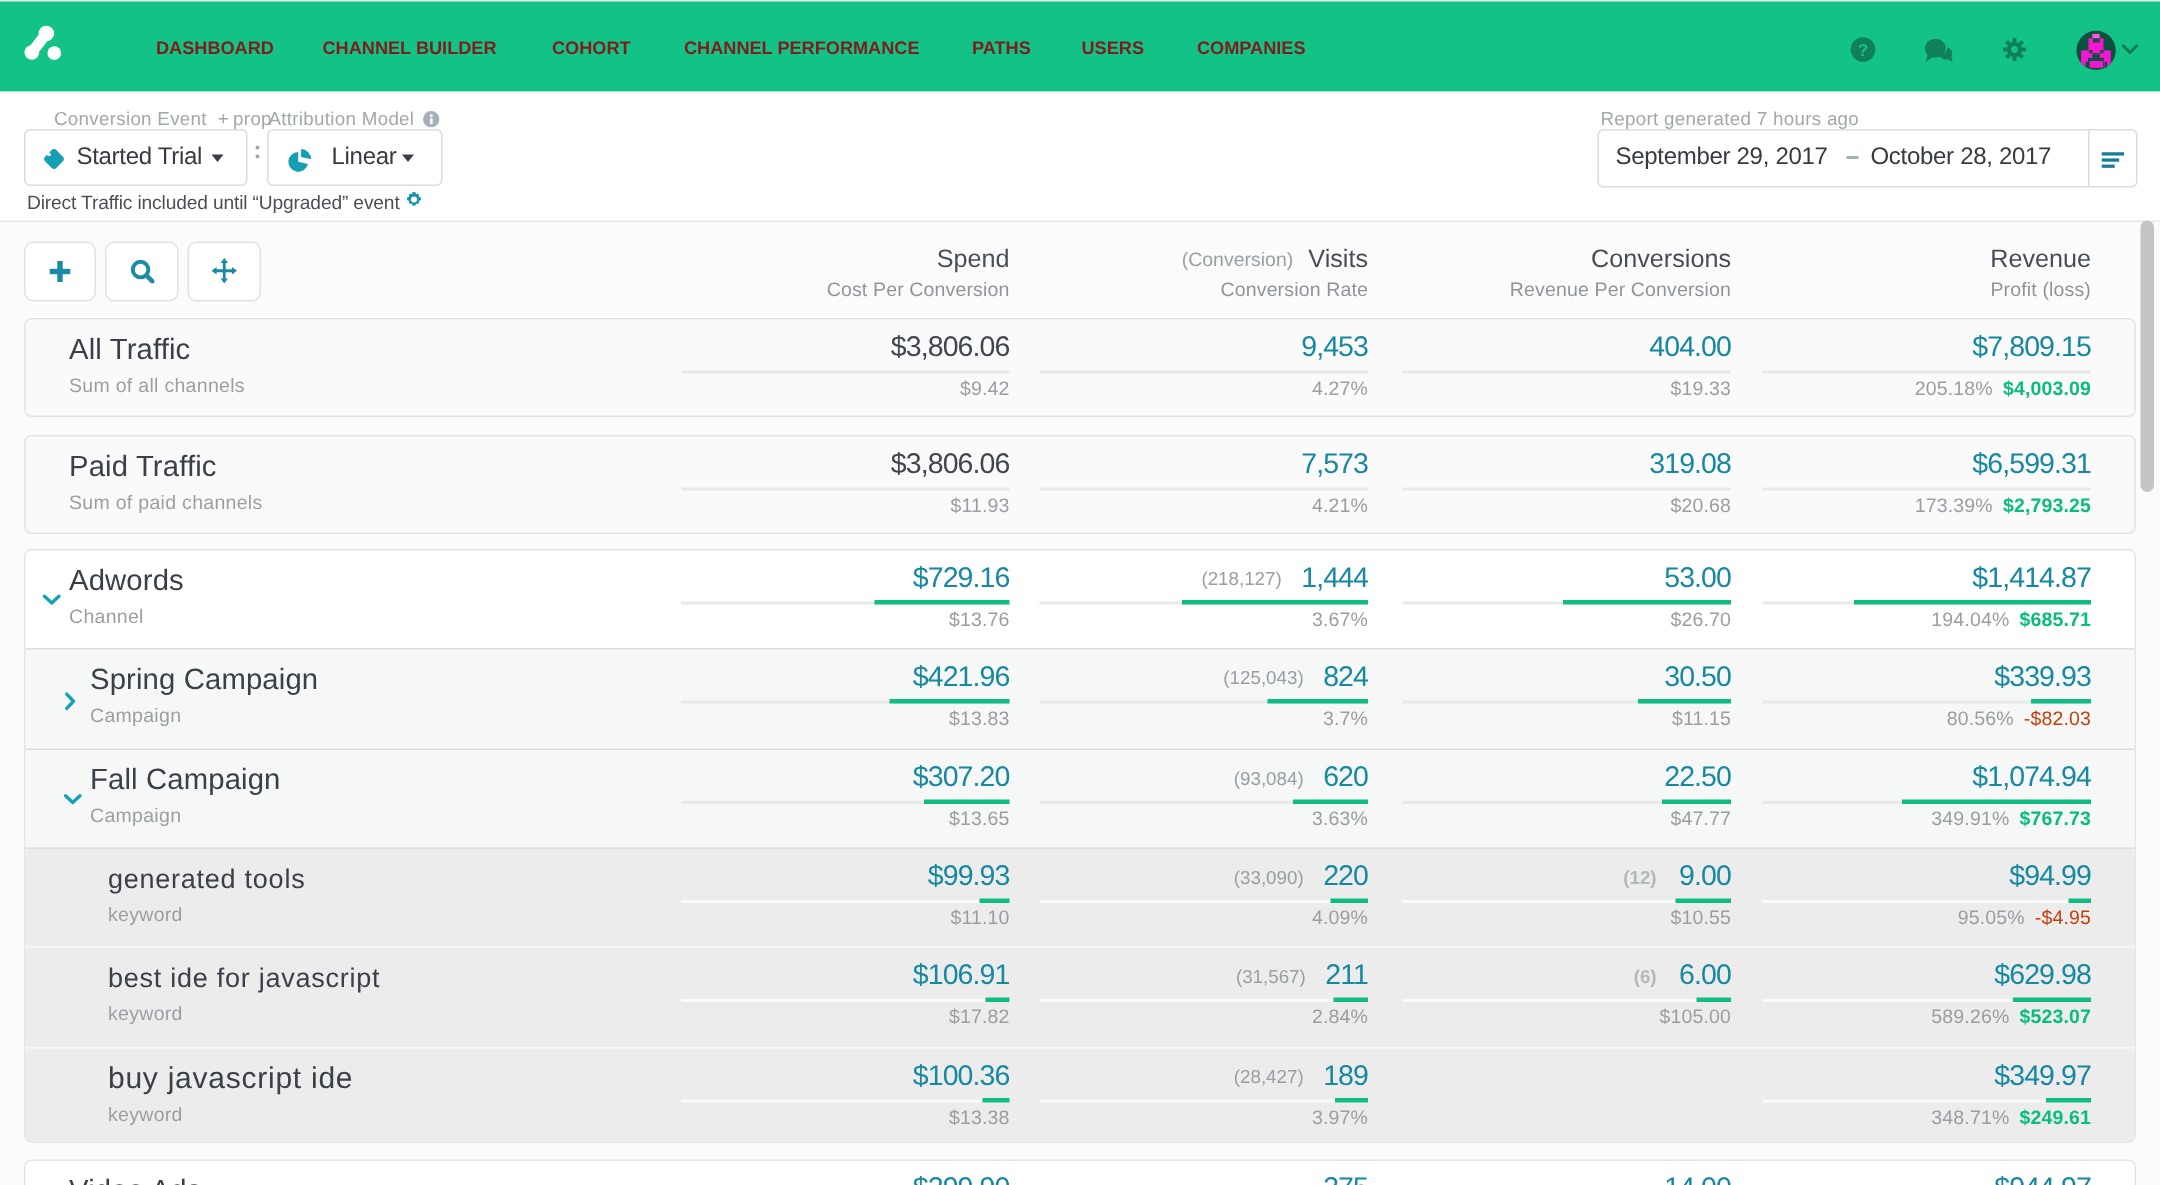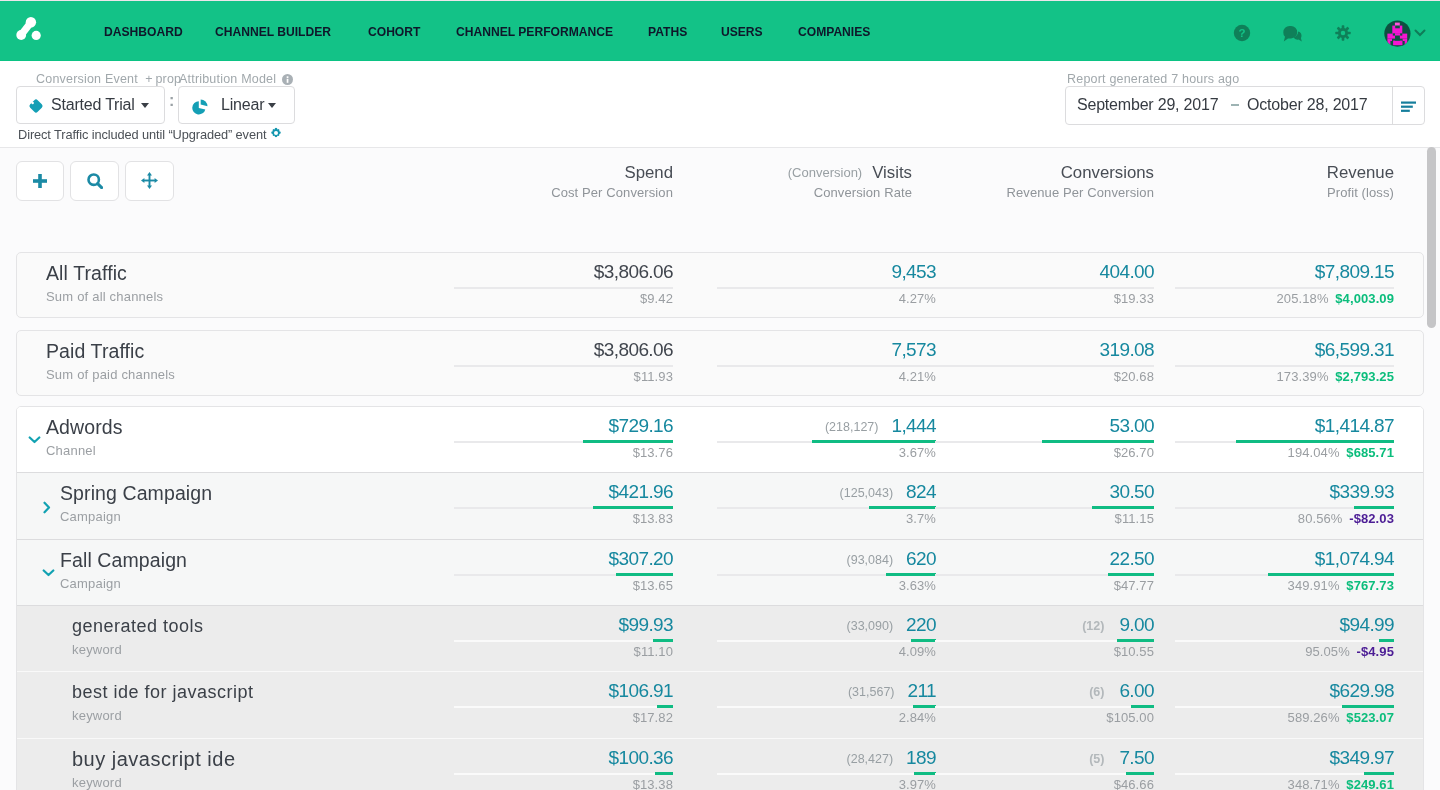--- a/index.html
+++ b/index.html
@@ -1,45 +1,45 @@
 <!DOCTYPE html>
 <html><head><meta charset="utf-8"><title>Dashboard</title>
 <style>
 *{margin:0;padding:0;box-sizing:border-box;}
 html,body{width:1440px;height:790px;overflow:hidden;background:#fff;
  font-family:"Liberation Sans",sans-serif;}
 #app{position:relative;width:1440px;height:790px;overflow:hidden;}
 #topline{position:absolute;left:0;top:0;width:1440px;height:1px;background:#ede5eb;}
 #nav{position:absolute;left:0;top:1px;width:1440px;height:60px;background:#13c287;}
-.mi{position:absolute;top:24px;font-size:12.1px;font-weight:700;letter-spacing:0;color:#0f172a;white-space:nowrap;padding-left:32px;}
+.mi{position:absolute;top:24px;font-size:12.1px;font-weight:700;letter-spacing:0;color:#7f1d1d;white-space:nowrap;padding-left:32px;}
 #filters{position:absolute;left:0;top:61px;width:1440px;height:87px;background:#fff;border-bottom:1px solid #e7e7e9;}
 .flabel{position:absolute;font-size:12.5px;color:#a1a8ac;letter-spacing:.2px;white-space:nowrap;}
 .dd{position:absolute;top:25px;height:38px;background:#fff;border:1px solid #dcdcde;border-radius:4px;}
 .ddtext{position:absolute;top:34.5px;font-size:16px;color:#363b42;white-space:nowrap;letter-spacing:-.2px;}
 .caret{position:absolute;width:0;height:0;border-left:4.5px solid transparent;border-right:4.5px solid transparent;border-top:5px solid #3a3f46;}
 #content{position:absolute;left:0;top:148px;width:1440px;height:642px;background:#fbfbfc;}
 .tbtn{position:absolute;top:13px;height:40px;background:#fff;border:1px solid #e2e2e4;border-radius:6px;}
 .chd{position:absolute;top:15px;font-size:16.8px;color:#484d55;white-space:nowrap;letter-spacing:0;}
 .chs{position:absolute;top:37px;font-size:13px;color:#8f9499;white-space:nowrap;letter-spacing:.1px;}
-.card{position:absolute;left:16px;width:1408px;border:1px solid #e4e4e6;border-radius:5px;overflow:hidden;margin-top:40px;}
+.card{position:absolute;left:16px;width:1408px;border:1px solid #e4e4e6;border-radius:5px;overflow:hidden;}
 .row{position:relative;width:100%;}
 .name{position:absolute;font-size:19.5px;color:#3b4048;top:9px;line-height:22px;letter-spacing:.1px;white-space:nowrap;}
 .type{position:absolute;font-size:13px;color:#9b9fa3;top:36px;line-height:15px;letter-spacing:.2px;white-space:nowrap;}
 .cell{position:absolute;top:0;width:219px;height:100%;}
-.c1{left:437px}.c2{left:700px}.c3{left:918px}.c4{left:1158px}
+.c1{left:437px}.c2{left:676px}.c3{left:918px}.c4{left:1158px}
 .v{position:absolute;right:0;top:8px;font-size:19px;line-height:21px;color:#16889f;white-space:nowrap;letter-spacing:-.6px;}
 .v.dk{color:#41464e;}
 .imp{font-size:12.5px;color:#989fa3;letter-spacing:0;margin-right:13px;vertical-align:1.5px;}
 .imp2{font-size:12.5px;color:#b3b8bb;letter-spacing:0;margin-right:15px;vertical-align:1.5px;font-weight:bold;}
 .u{position:absolute;left:0;right:0;top:34px;height:2px;background:#e9e9eb;}
 .u.w{background:#fafafa;}
 .b{position:absolute;right:0;top:33px;height:3px;background:#10bc83;}
 .s{position:absolute;right:0;top:38px;line-height:15px;font-size:13px;color:#9a9ea2;white-space:nowrap;letter-spacing:.1px;}
 .pos{color:#0bbd7c;font-weight:700;margin-left:3px;}
-.neg{color:#4c1d95;font-weight:700;margin-left:3px;}
+.neg{color:#c2410c;font-weight:400;margin-left:3px;}
 .chev{position:absolute;}
 #thumb{position:absolute;left:1427px;top:-1px;width:9px;height:181px;border-radius:4.5px;background:#c5c5c7;}
 </style></head><body>
 <div id="app">
 <div id="topline"></div>
 <div id="nav">
 <svg style="position:absolute;left:16px;top:15px" width="26" height="26" viewBox="0 0 26 26">
 <line x1="5.2" y1="18.9" x2="14.9" y2="6.4" stroke="#fff" stroke-width="7.2" stroke-linecap="round"></line>
 <circle cx="14.9" cy="6.3" r="5.2" fill="#fff"></circle>
 <circle cx="5.2" cy="19" r="4.9" fill="#fff"></circle>
@@ -391,26 +391,20 @@
             <div class="u w"></div>
             <div class="b" style="width:18px"></div>
             <div class="s">$13.38</div>
           </div>
 <div class="cell c2">
             <div class="v"><span class="imp">(28,427)</span>189</div>
             <div class="u w"></div>
             <div class="b" style="width:22px"></div>
             <div class="s">3.97%</div>
           </div>
-<div class="cell c3">
-            <div class="v"><span class="imp2">(5)</span>7.50</div>
-            <div class="u w"></div>
-            <div class="b" style="width:28px"></div>
-            <div class="s">$46.66</div>
-          </div>
 <div class="cell c4">
             <div class="v">$349.97</div>
             <div class="u w"></div>
             <div class="b" style="width:30px"></div>
             <div class="s">348.71% <span class="pos">$249.61</span></div>
           </div>
 </div>
 </div>
 <div class="card" style="top:625px;height:60px;background:#fff;">
 <div class="row" style="height:60px">

